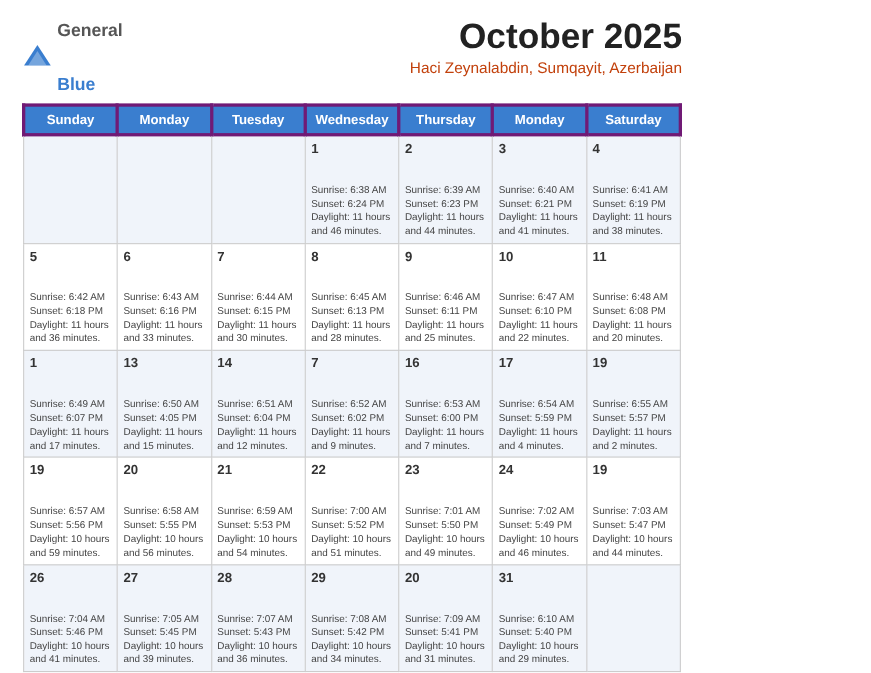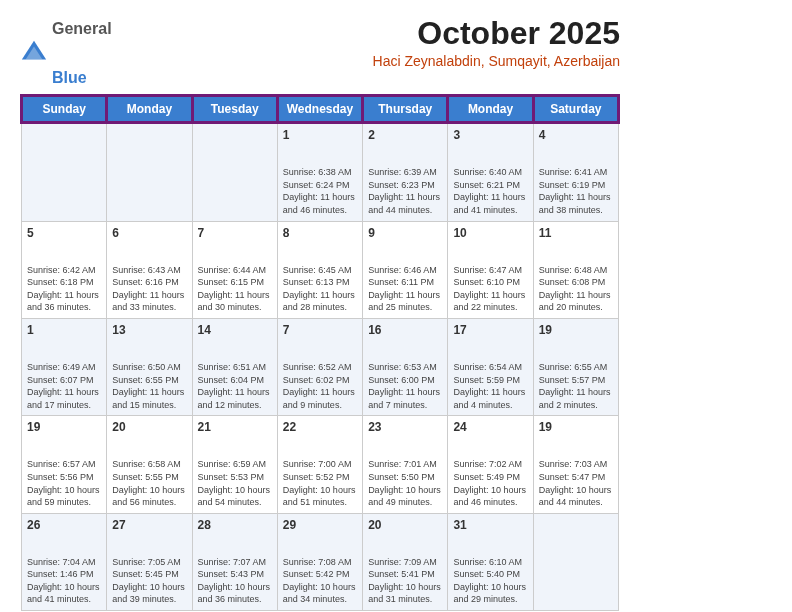--- a/index.html
+++ b/index.html
@@ -221,21 +221,21 @@
           <td>
             <div class="day-number">1</div>
             <div class="day-info">Sunrise: 6:49 AM
 Sunset: 6:07 PM
 Daylight: 11 hours
 and 17 minutes.</div>
           </td>
           <td>
             <div class="day-number">13</div>
             <div class="day-info">Sunrise: 6:50 AM
-Sunset: 6:55 PM
+Sunset: 4:05 PM
 Daylight: 11 hours
 and 15 minutes.</div>
           </td>
           <td>
             <div class="day-number">14</div>
             <div class="day-info">Sunrise: 6:51 AM
 Sunset: 6:04 PM
 Daylight: 11 hours
 and 12 minutes.</div>
           </td>
@@ -316,21 +316,21 @@
             <div class="day-info">Sunrise: 7:03 AM
 Sunset: 5:47 PM
 Daylight: 10 hours
 and 44 minutes.</div>
           </td>
         </tr>
         <tr class="row-shaded">
           <td>
             <div class="day-number">26</div>
             <div class="day-info">Sunrise: 7:04 AM
-Sunset: 1:46 PM
+Sunset: 5:46 PM
 Daylight: 10 hours
 and 41 minutes.</div>
           </td>
           <td>
             <div class="day-number">27</div>
             <div class="day-info">Sunrise: 7:05 AM
 Sunset: 5:45 PM
 Daylight: 10 hours
 and 39 minutes.</div>
           </td>

